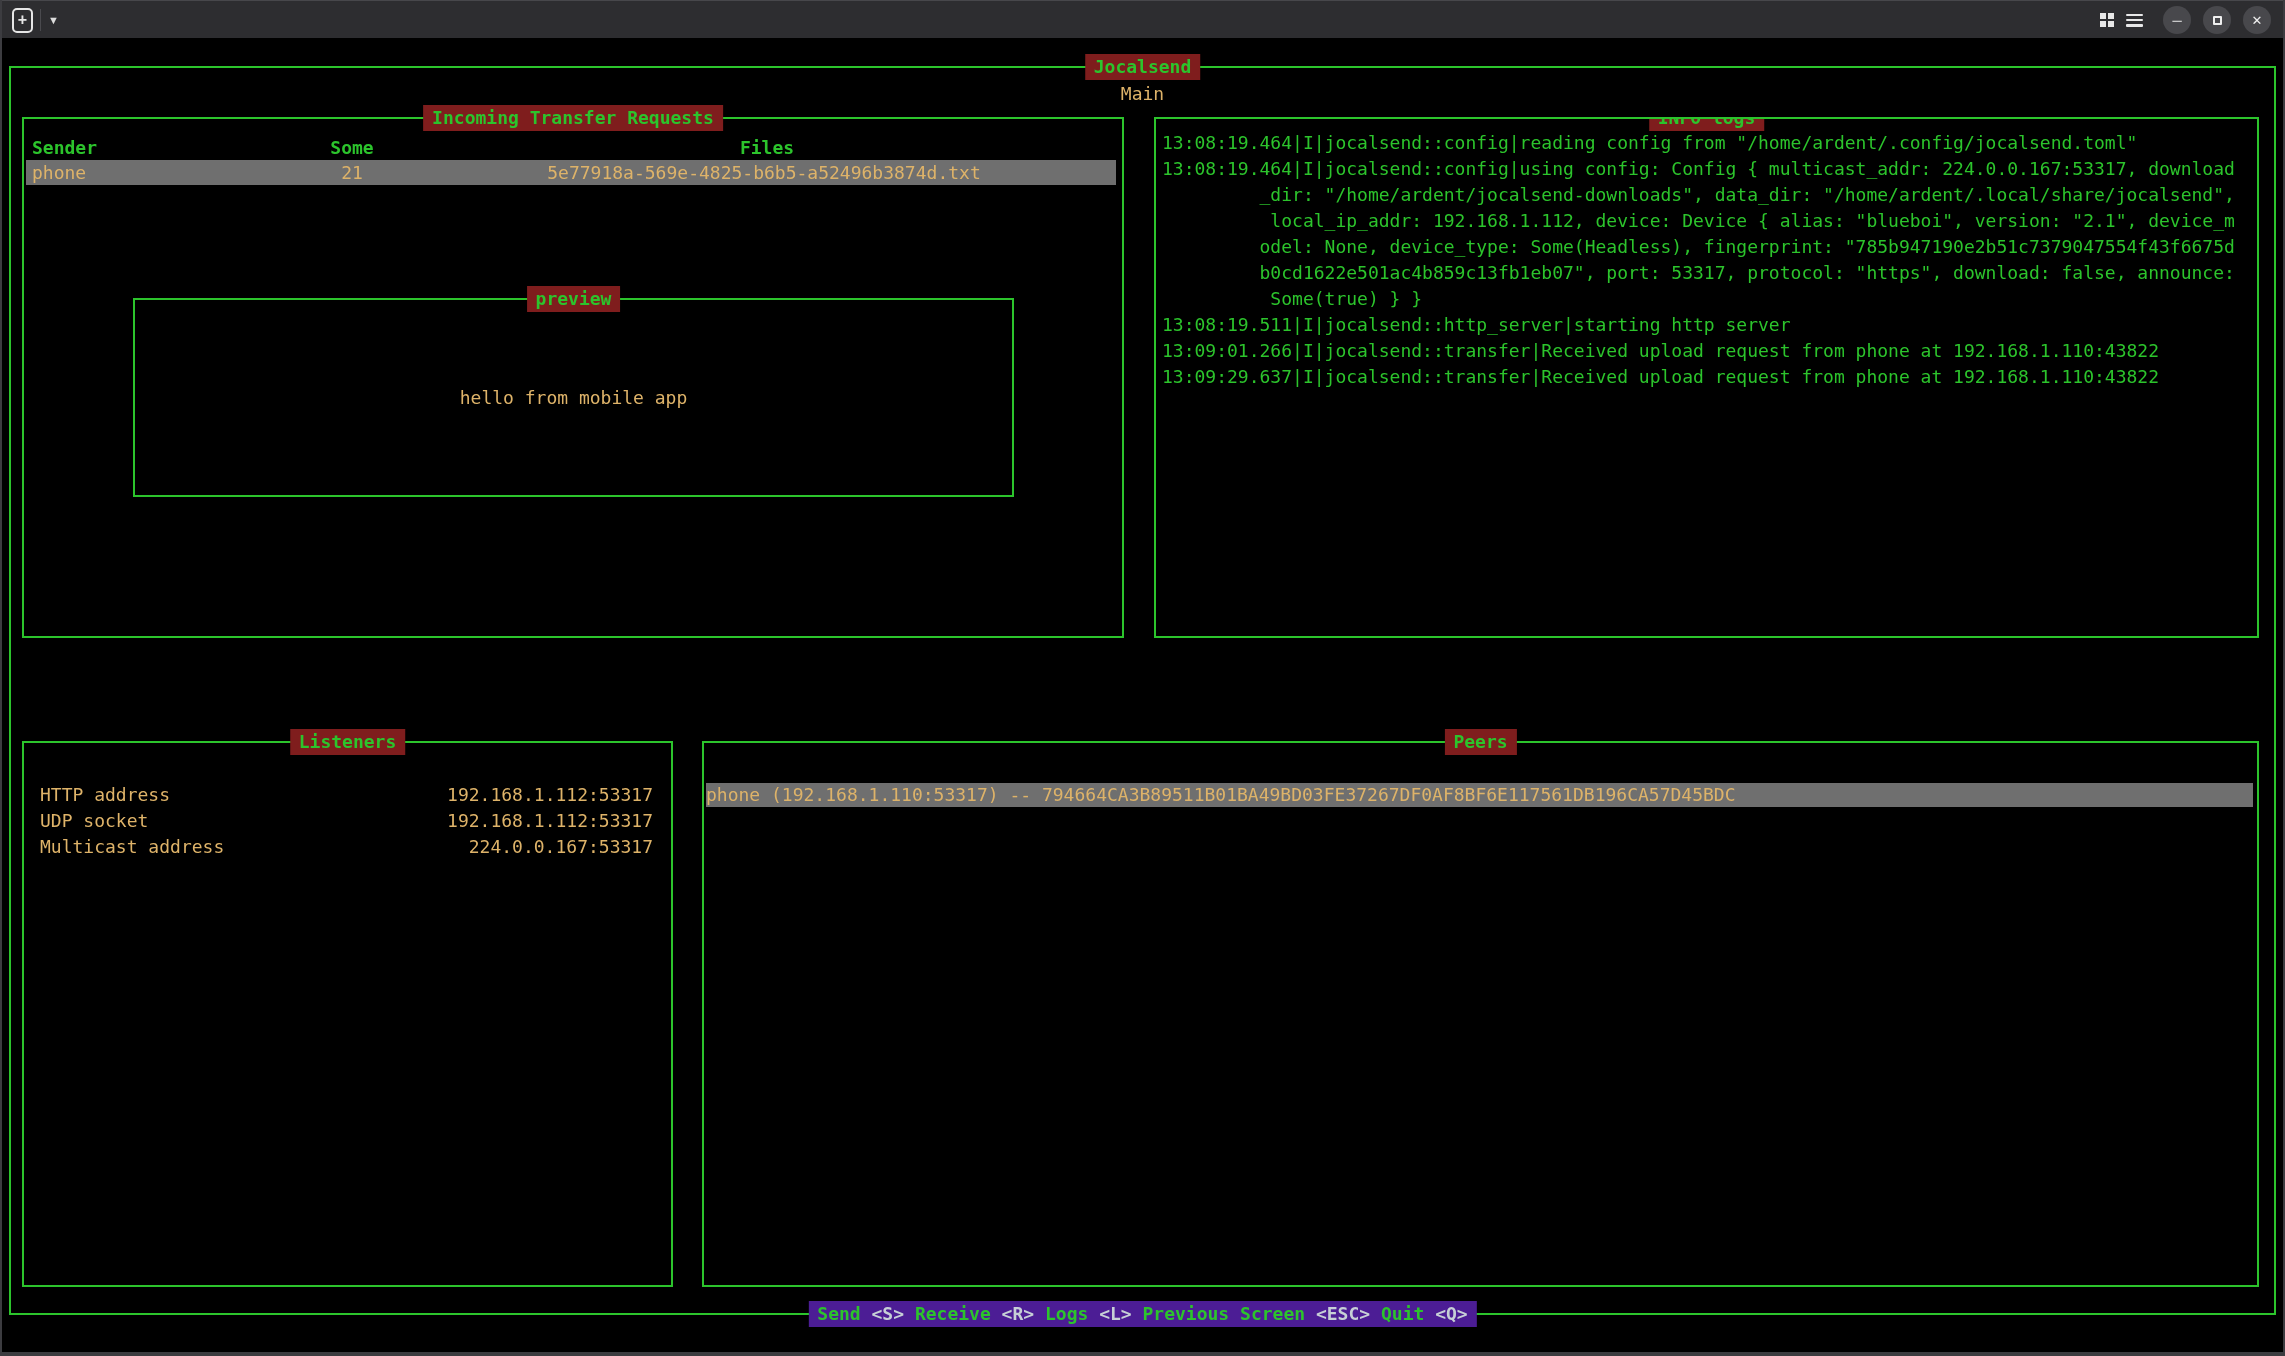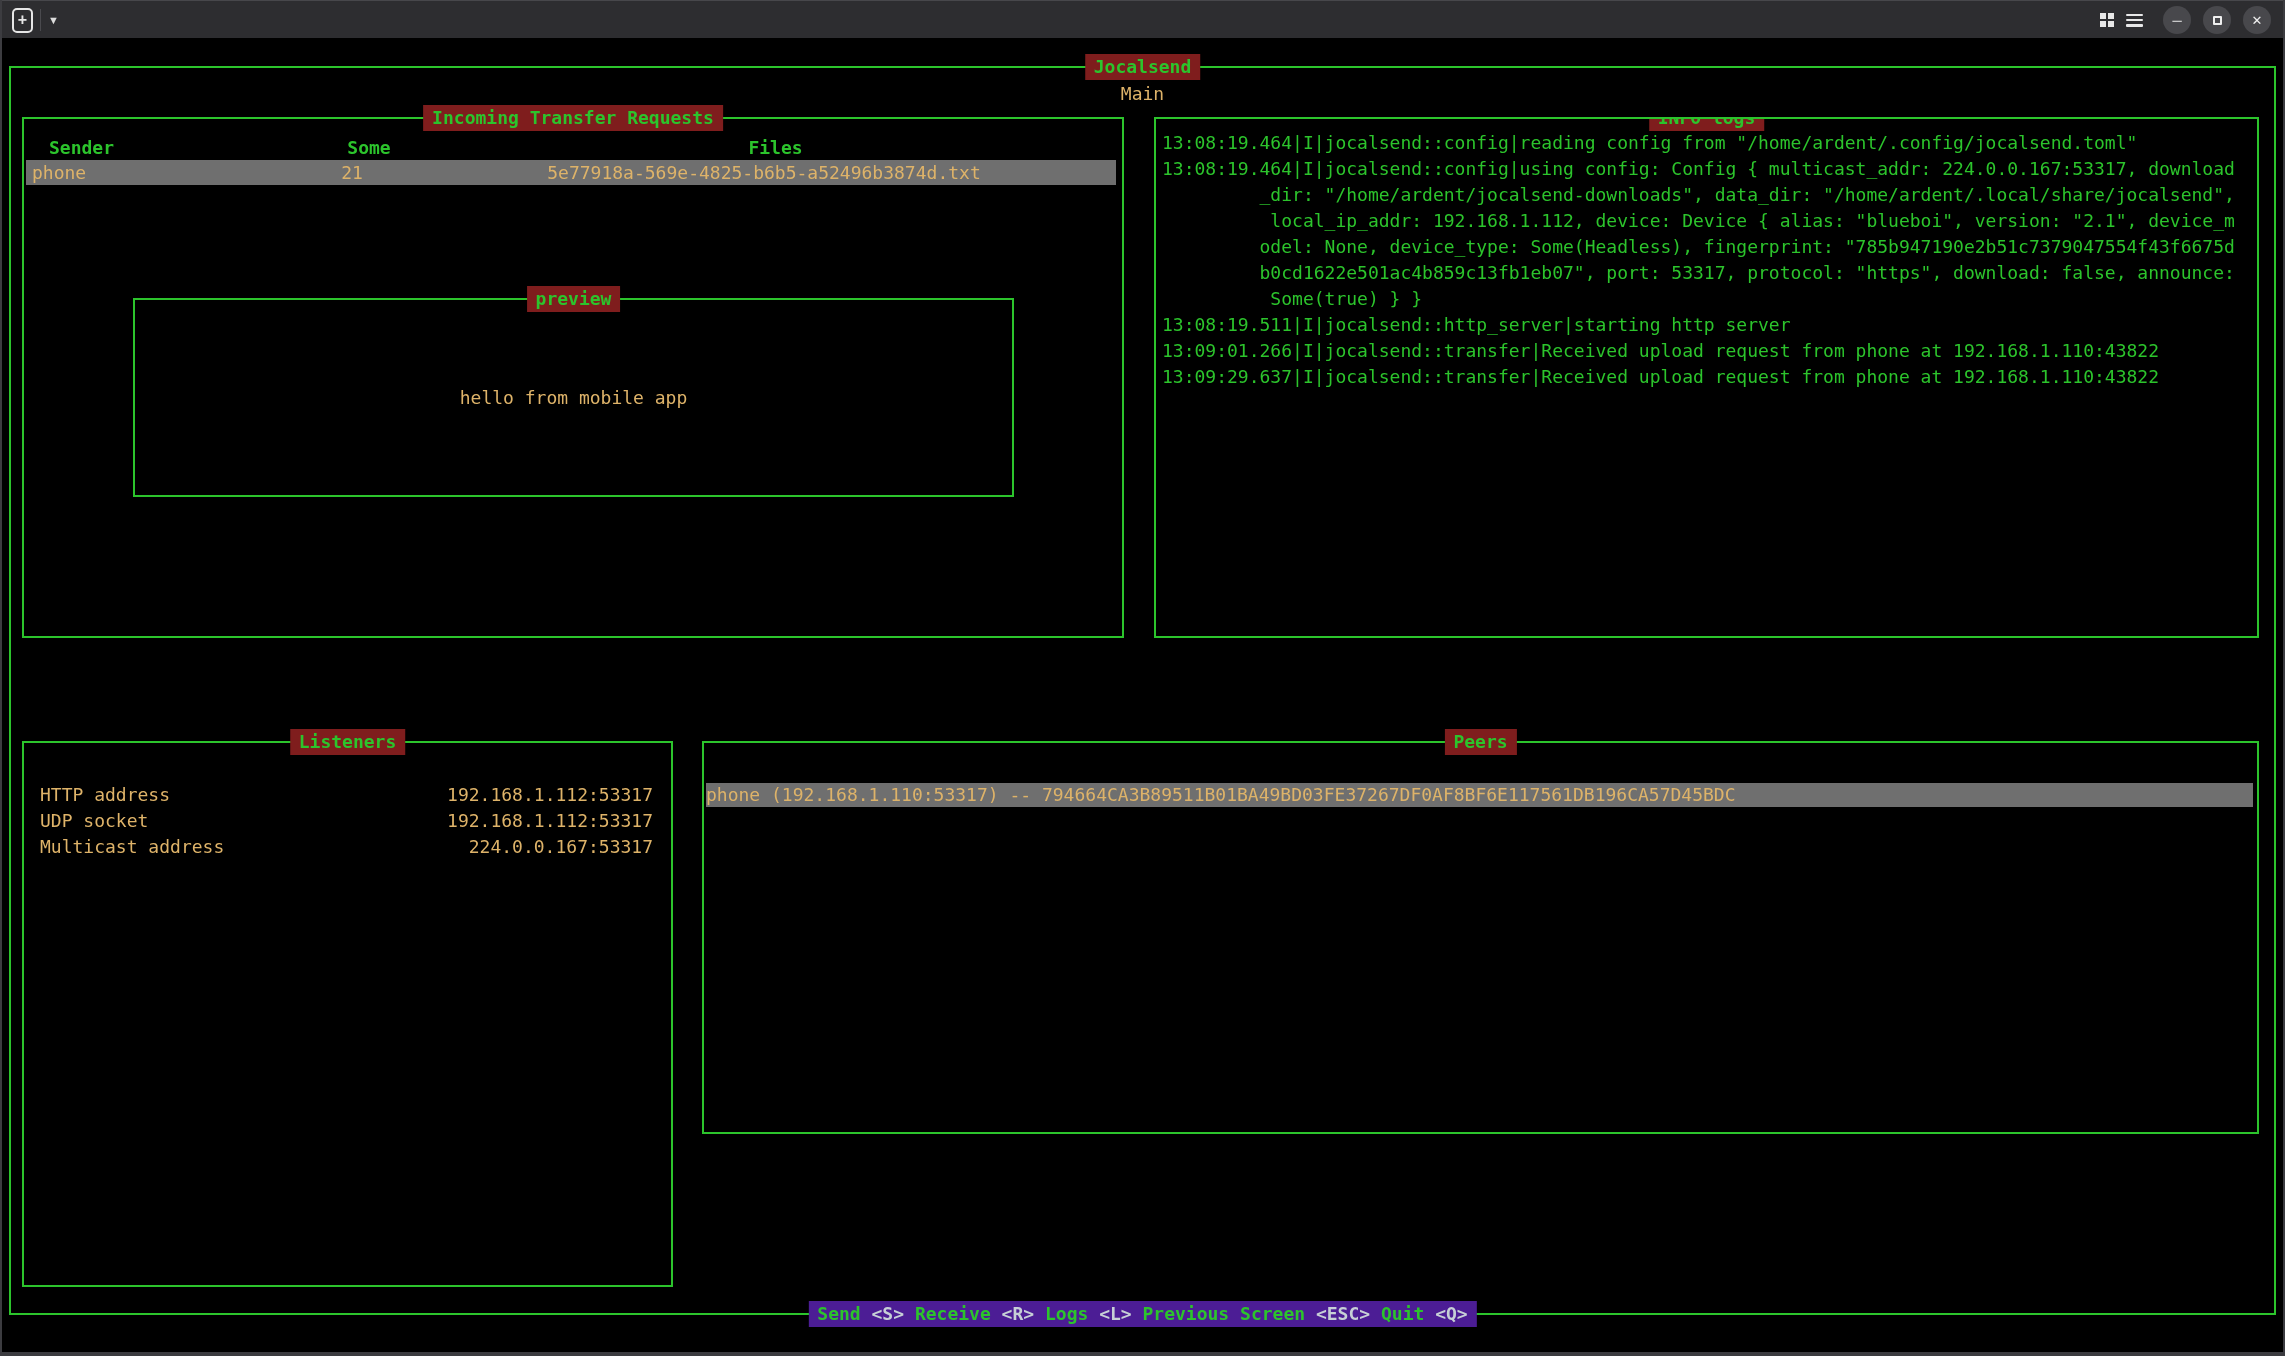--- a/index.html
+++ b/index.html
@@ -40,38 +40,38 @@
   .max-glyph{width:9px;height:9px;border:2px solid #efefef;border-radius:1px;}
 
   
   .panel{position:absolute;border:2px solid var(--green);background:#000;}
   .panel-title{position:absolute;top:-14px;left:50%;transform:translateX(-50%);
                background:#7f1d1d;padding:0 9px;color:var(--green);font-weight:bold;white-space:nowrap;}
   .main-box{left:9px;top:66px;width:2267px;height:1249px;}
   .main-screen-label{position:absolute;top:13px;left:0;width:100%;text-align:center;color:var(--tan);}
 
   .incoming-panel{left:22px;top:117px;width:1102px;height:521px;}
-  .tbl-row{display:grid;grid-template-columns:260px 120px 1fr;position:absolute;left:17px;right:0;}
+  .tbl-row{display:grid;grid-template-columns:260px 120px 1fr;position:absolute;left:0;right:0;}
   .tbl-head{top:16px;font-weight:bold;padding-left:8px;}
   .tbl-head .c2,.tbl-head .c3{text-align:center;}
   .tbl-data{top:41px;height:25px;margin:0 6px 0 2px;left:0;right:0;background:var(--hl-bg);
             color:var(--tan);padding-left:6px;align-items:center;}
   .tbl-data .c2,.tbl-data .c3{text-align:center;}
 
   .preview-panel{left:109px;top:179px;width:881px;height:199px;display:flex;align-items:center;justify-content:center;}
   .preview-text{color:var(--tan);}
 
   .logs-panel{left:1154px;top:117px;width:1105px;height:521px;overflow:hidden;}
   .logs-pre{position:absolute;left:6px;top:11px;white-space:pre;color:var(--green);}
 
   .listeners-panel{left:22px;top:741px;width:651px;height:546px;}
   .listener-rows{position:absolute;top:39px;left:0;right:0;}
   .listener-row{display:flex;justify-content:space-between;height:26px;padding:0 18px 0 16px;color:var(--tan);}
 
-  .peers-panel{left:702px;top:741px;width:1557px;height:393px;}
+  .peers-panel{left:702px;top:741px;width:1557px;height:546px;}
   .peer-row{position:absolute;top:40px;left:2px;right:4px;height:24px;background:var(--hl-bg);
             color:var(--tan);display:flex;align-items:center;white-space:nowrap;overflow:hidden;}
 
   .bottom-menu{position:absolute;bottom:-14px;left:50%;transform:translateX(-50%);
                background:#4c1d95;padding:0 9px;white-space:nowrap;font-weight:bold;}
   .menu-item{color:var(--green);}
   .menu-key{color:var(--key);}
 </style>
 </head>
 <body>

